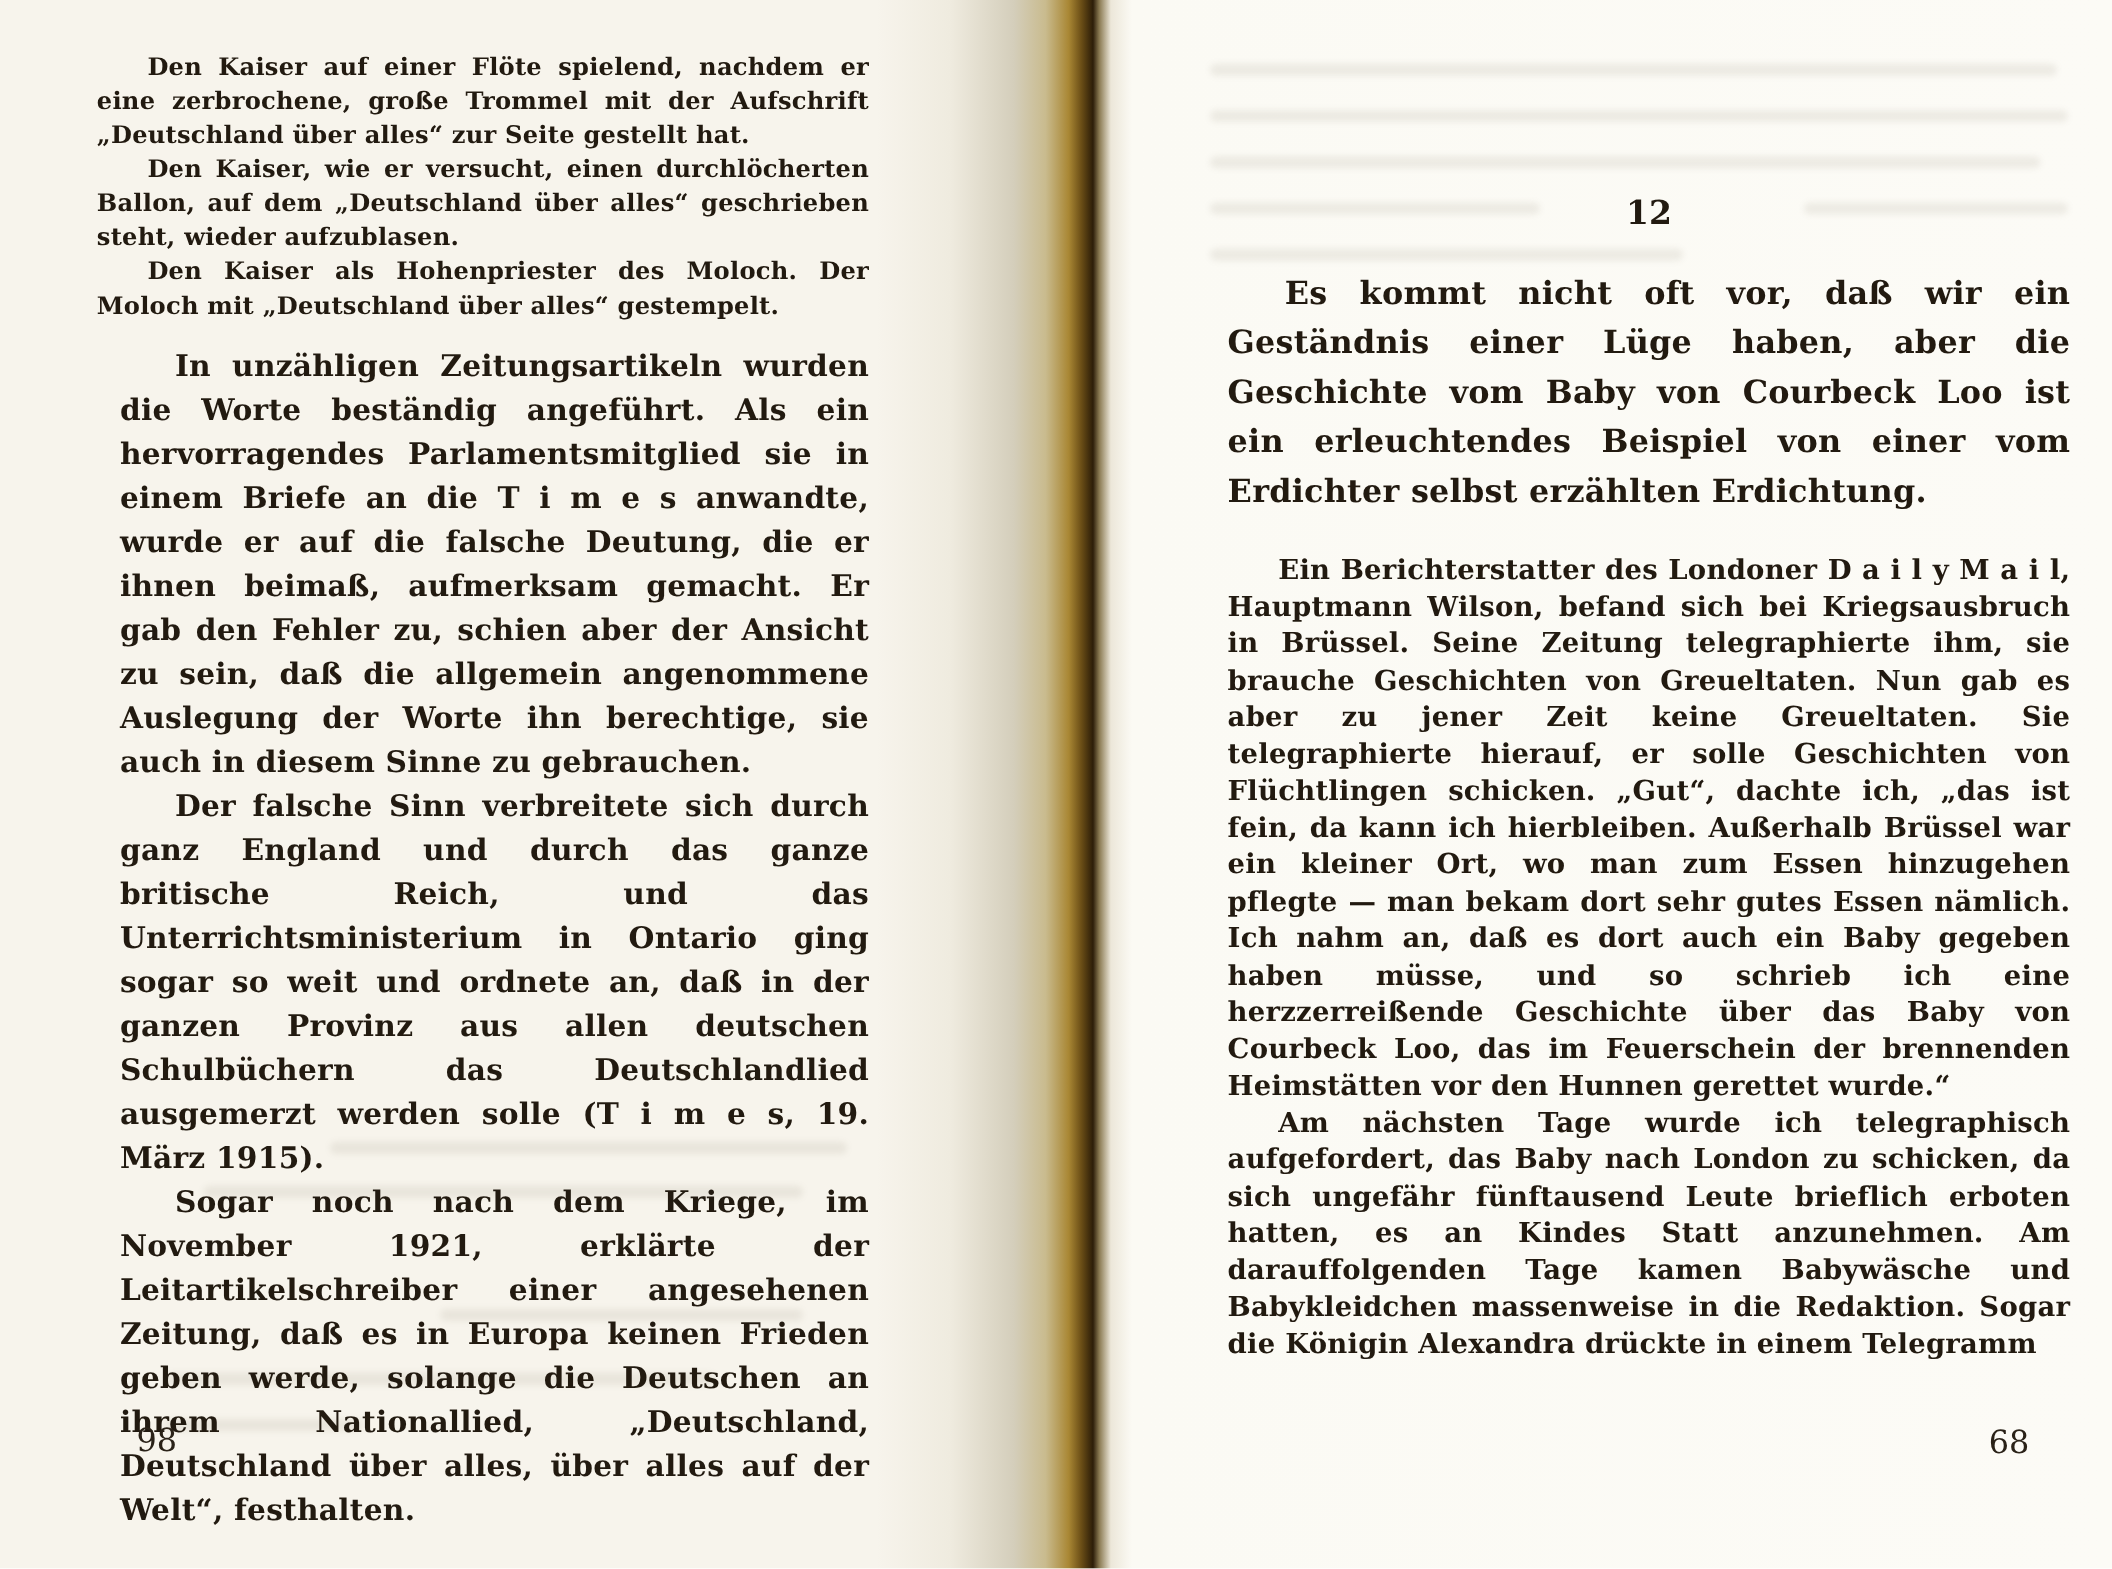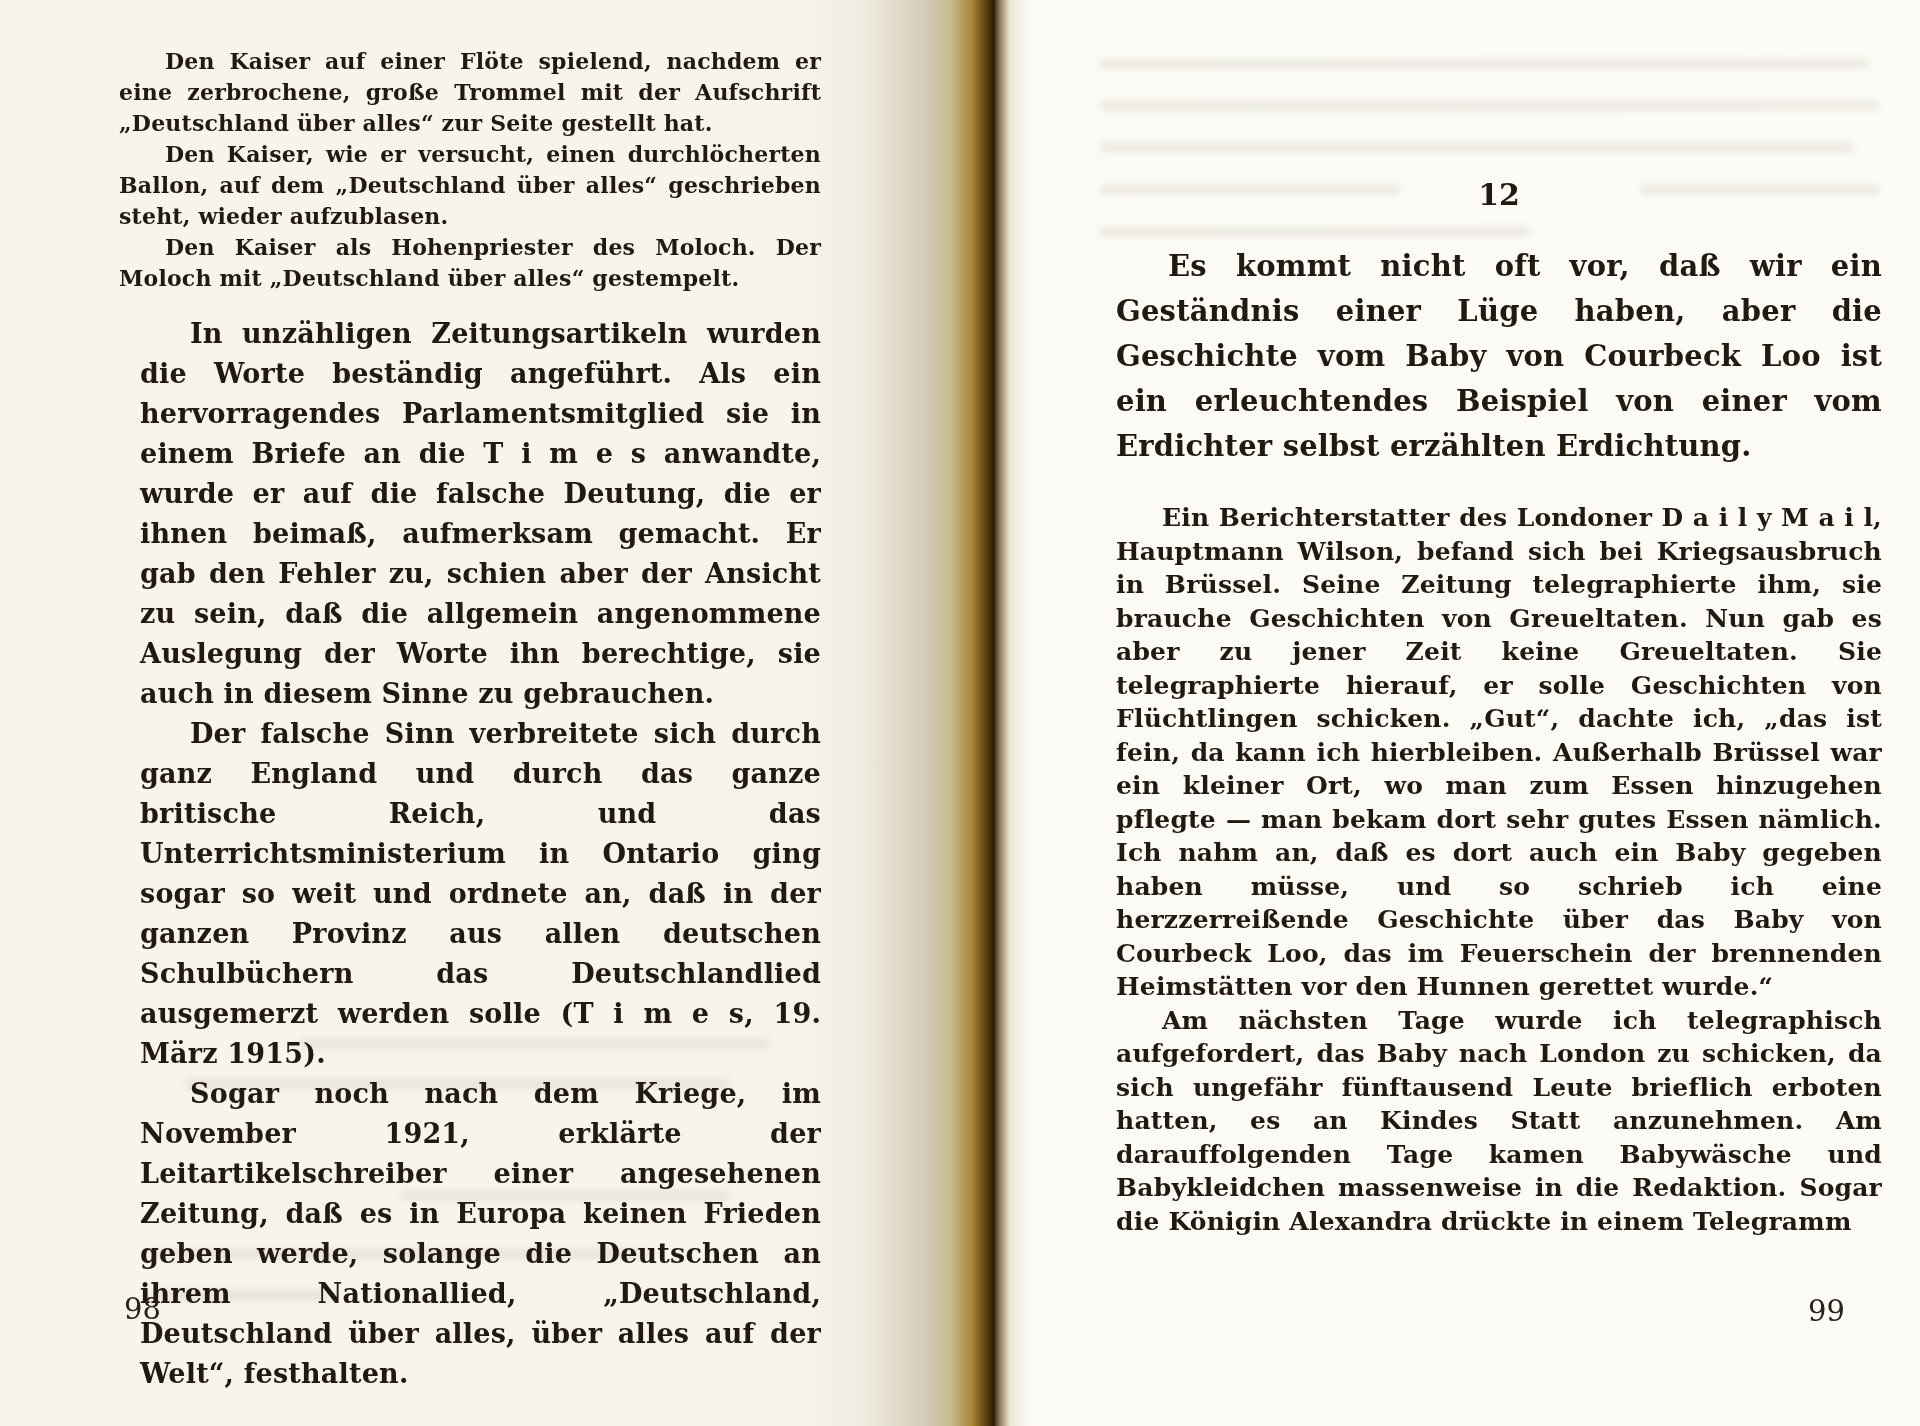--- a/index.html
+++ b/index.html
@@ -22,21 +22,21 @@
       #2c1d08 51.75%,
       #8a7a52 52.05%,
       #ece7d9 52.6%,
       #fbfaf4 53.6%,
       #fcfbf6 100%);
   }
 
   
   .left-content {
     position: absolute;
-    left: 119px;
+    left: 88px;
     top: 46px;
     width: 702px;
   }
   .epigraph p {
     margin: 0;
     font-size: 22px;
     line-height: 31px;
     font-weight: 700;
     text-align: justify;
     text-indent: 46px;
@@ -151,15 +151,15 @@
   <div class="right-content">
     <p class="chapter-number">12</p>
     <div class="right-body">
       <p>Es kommt nicht oft vor, daß wir ein Geständnis einer Lüge haben, aber die Geschichte vom Baby von Courbeck Loo ist ein erleuchtendes Beispiel von einer vom Erdichter selbst erzählten Erdichtung.</p>
     </div>
     <div class="quote-block">
       <p>Ein Berichterstatter des Londoner D a i l y  M a i l, Hauptmann Wilson, befand sich bei Kriegsausbruch in Brüssel. Seine Zeitung telegraphierte ihm, sie brauche Geschichten von Greueltaten. Nun gab es aber zu jener Zeit keine Greueltaten. Sie telegraphierte hierauf, er solle Geschichten von Flüchtlingen schicken. „Gut“, dachte ich, „das ist fein, da kann ich hierbleiben. Außerhalb Brüssel war ein kleiner Ort, wo man zum Essen hinzugehen pflegte — man bekam dort sehr gutes Essen nämlich. Ich nahm an, daß es dort auch ein Baby gegeben haben müsse, und so schrieb ich eine herzzerreißende Geschichte über das Baby von Courbeck Loo, das im Feuerschein der brennenden Heimstätten vor den Hunnen gerettet wurde.“</p>
       <p>Am nächsten Tage wurde ich telegraphisch aufgefordert, das Baby nach London zu schicken, da sich ungefähr fünftausend Leute brieflich erboten hatten, es an Kindes Statt anzunehmen. Am darauffolgenden Tage kamen Babywäsche und Babykleidchen massenweise in die Redaktion. Sogar die Königin Alexandra drückte in einem Telegramm</p>
     </div>
   </div>
-  <div class="folio folio-right">99</div>
+  <div class="folio folio-right">68</div>
 
 </div>
 
 </body></html>

